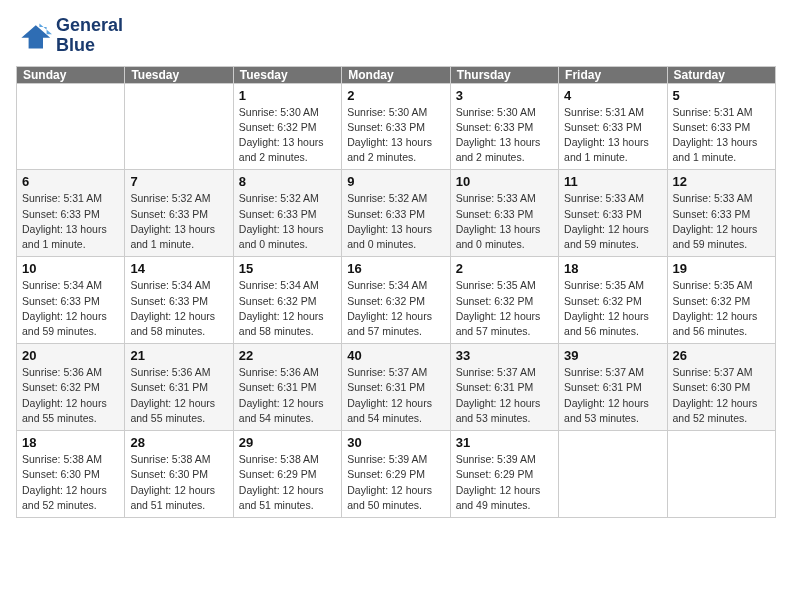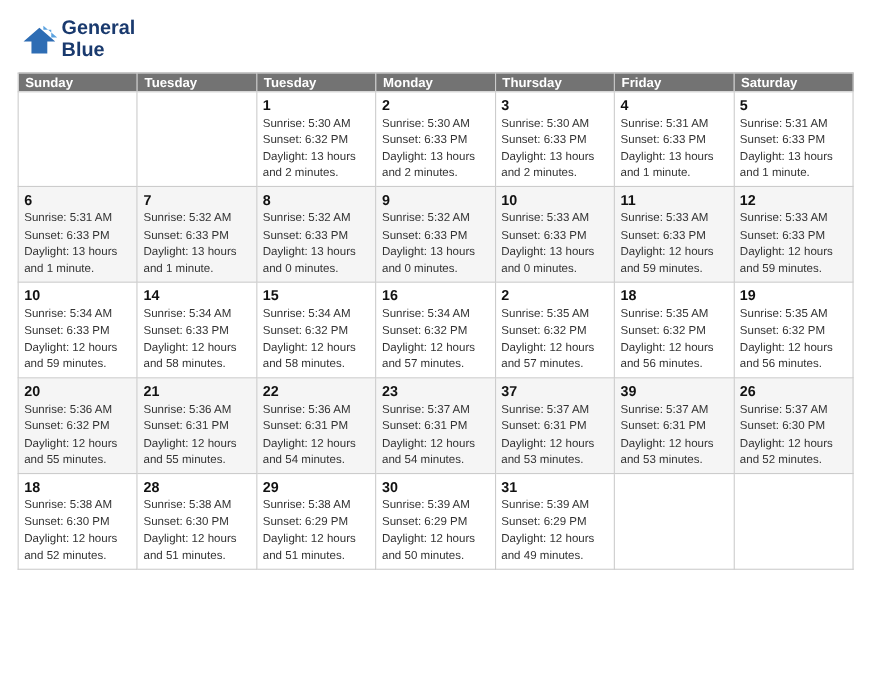--- a/index.html
+++ b/index.html
@@ -253,27 +253,27 @@
 Sunset: 6:31 PM
 Daylight: 12 hours and 55 minutes.</div>
         </td>
         <td>
           <div class="day-num">22</div>
           <div class="day-info">Sunrise: 5:36 AM
 Sunset: 6:31 PM
 Daylight: 12 hours and 54 minutes.</div>
         </td>
         <td>
-          <div class="day-num">23</div>
+          <div class="day-num">40</div>
           <div class="day-info">Sunrise: 5:37 AM
 Sunset: 6:31 PM
 Daylight: 12 hours and 54 minutes.</div>
         </td>
         <td>
-          <div class="day-num">37</div>
+          <div class="day-num">33</div>
           <div class="day-info">Sunrise: 5:37 AM
 Sunset: 6:31 PM
 Daylight: 12 hours and 53 minutes.</div>
         </td>
         <td>
           <div class="day-num">39</div>
           <div class="day-info">Sunrise: 5:37 AM
 Sunset: 6:31 PM
 Daylight: 12 hours and 53 minutes.</div>
         </td>

